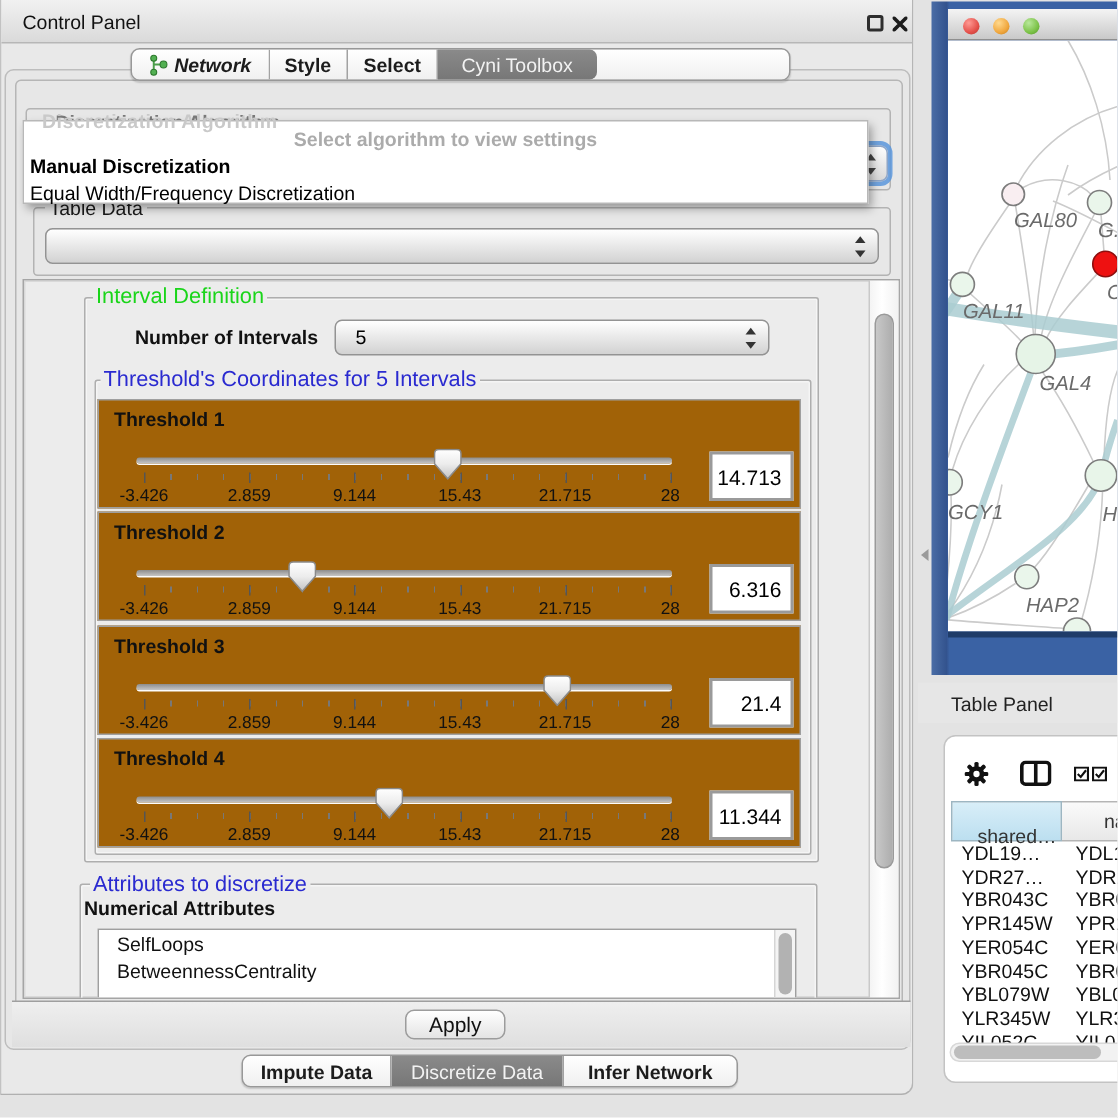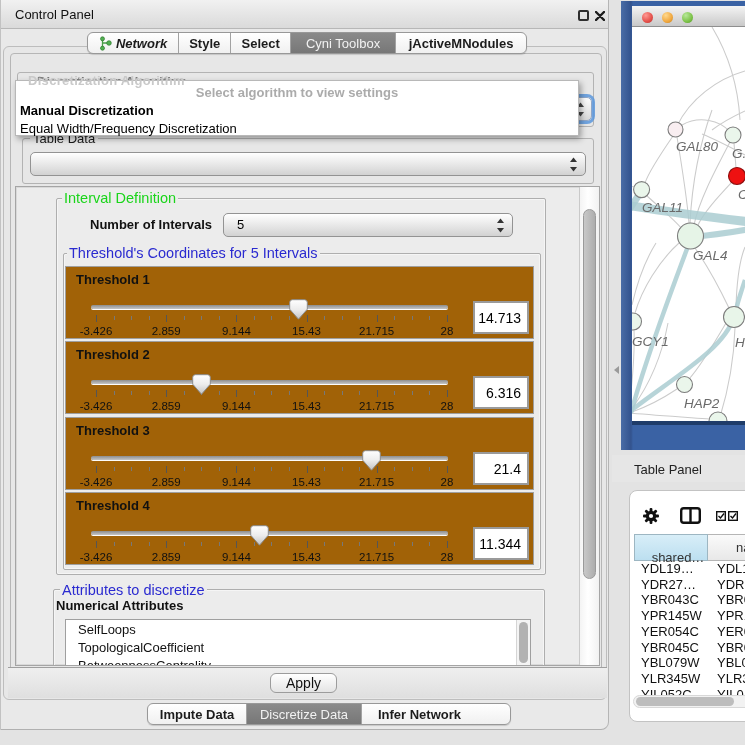--- a/index.html
+++ b/index.html
@@ -15,21 +15,21 @@
 
 .seg { position:absolute; height:22px; background:linear-gradient(#ffffff,#f0f0f0);
   border:1px solid #989898; display:flex; align-items:center; box-shadow:0 1px 1px rgba(0,0,0,0.15); }
 .seg .sg { height:100%; display:flex; align-items:center; justify-content:center;
   font-size:13px; font-weight:bold; color:#1c1c1c; border-right:1px solid #a2a2a2; }
 .seg .sg:last-child { border-right:none; }
 .seg .sel { background:linear-gradient(#8a8a8a,#777777); color:#f2f2f2; }
 #toptabs { left:86px; top:32px; width:440px; border-radius:6px; }
 #toptabs .sg:first-child { border-radius:5px 0 0 5px; }
 #toptabs .sg:last-child { border-radius:0 5px 5px 0; }
-#bottabs { left:146px; top:703px; width:364px; border-radius:6px; }
+#bottabs { left:160px; top:703px; width:331px; border-radius:6px; }
 #bottabs .sg:first-child { border-radius:5px 0 0 5px; }
 #bottabs .sg:last-child { border-radius:0 5px 5px 0; }
 
 #content { position:absolute; left:2px; top:46px; width:604px; height:654px;
   background:#e7e7e7; border:1px solid #bdbdbd; border-radius:6px; }
 
 #dag { position:absolute; left:13px; top:25px; width:577px; height:55px; border:1px solid #b3b3b3; border-radius:3px; }
 #dagt { position:absolute; left:33px; top:27px; font-size:13px; font-weight:bold; color:#7a7a7a; }
 #dagcombo { position:absolute; left:26px; top:50px; width:562px; height:24px; border-radius:5px;
   background:linear-gradient(#fdfdfd,#d8d8d8); box-shadow:0 0 0 3px rgba(90,150,220,0.85); border:1px solid #8ea6c8; }
@@ -155,21 +155,20 @@
       </div>
 
       <div class="grp" style="left:47px;top:66px;width:478px;height:317px;"></div>
       <div class="gtit" style="left:51px;top:58px;color:#2a2ad0;">Threshold's Coordinates for 5 Intervals</div>
 
       <div class="grp" style="left:37px;top:402px;width:492px;height:85px;border-radius:2px;"></div>
       <div class="gtit" style="left:44px;top:395px;color:#2a2ad0;">Attributes to discretize</div>
       <div style="position:absolute;left:40px;top:411px;font-size:13px;font-weight:bold;color:#111;z-index:3;">Numerical Attributes</div>
       <div id="attrlist">
         <div class="it">SelfLoops</div>
-        <div class="it">TopologicalCoefficient</div>
         <div class="it">BetweennessCentrality</div>
         <div id="alsb">
               <div class="th"></div>
             </div>
       </div>
       <div id="vsb">
             <div class="th"></div>
           </div>
     </div>
 
@@ -296,21 +295,20 @@
   <div class="seg" id="toptabs">
     <div class="sg" style="width:91.5px;font-style:italic;"><svg width="13" height="15" viewBox="0 0 13 15" style="margin-right:4px;">
       <path d="M3.5,4 V11 M3.5,7 L8.5,7" stroke="#4a9e4a" stroke-width="1.3" fill="none"></path>
       <circle cx="3.5" cy="2.8" r="2" fill="#52b052" stroke="#2e7a2e" stroke-width="0.7"></circle>
       <circle cx="3.5" cy="12.2" r="2" fill="#52b052" stroke="#2e7a2e" stroke-width="0.7"></circle>
       <circle cx="10" cy="7" r="2.3" fill="#52b052" stroke="#2e7a2e" stroke-width="0.7"></circle>
     </svg>Network</div>
     <div class="sg" style="width:52.5px;">Style</div>
     <div class="sg" style="width:60px;">Select</div>
     <div class="sg sel" style="width:105.5px;font-weight:normal;">Cyni Toolbox</div>
-    <div class="sg" style="width:130.5px;">jActiveMNodules</div>
   </div>
 
   <div id="popup">
     <div style="position:absolute;left:12px;top:-8px;font-size:13px;font-weight:bold;color:#c9c9c9;letter-spacing:0.3px;">Discretization Algorithm</div>
     <div class="p1">Select algorithm to view settings</div>
     <div class="p2">Manual Discretization</div>
     <div class="p3">Equal Width/Frequency Discretization</div>
   </div>
 
   <div class="seg" id="bottabs">

